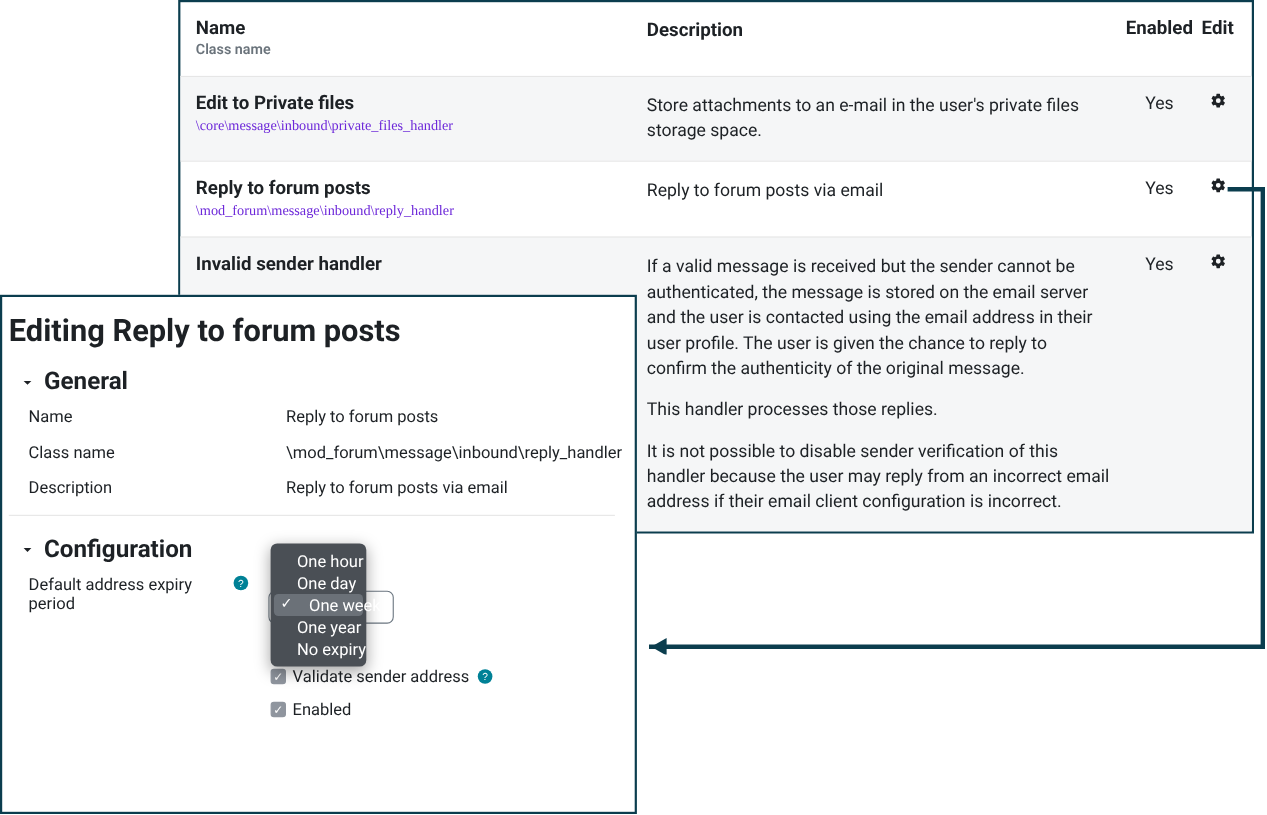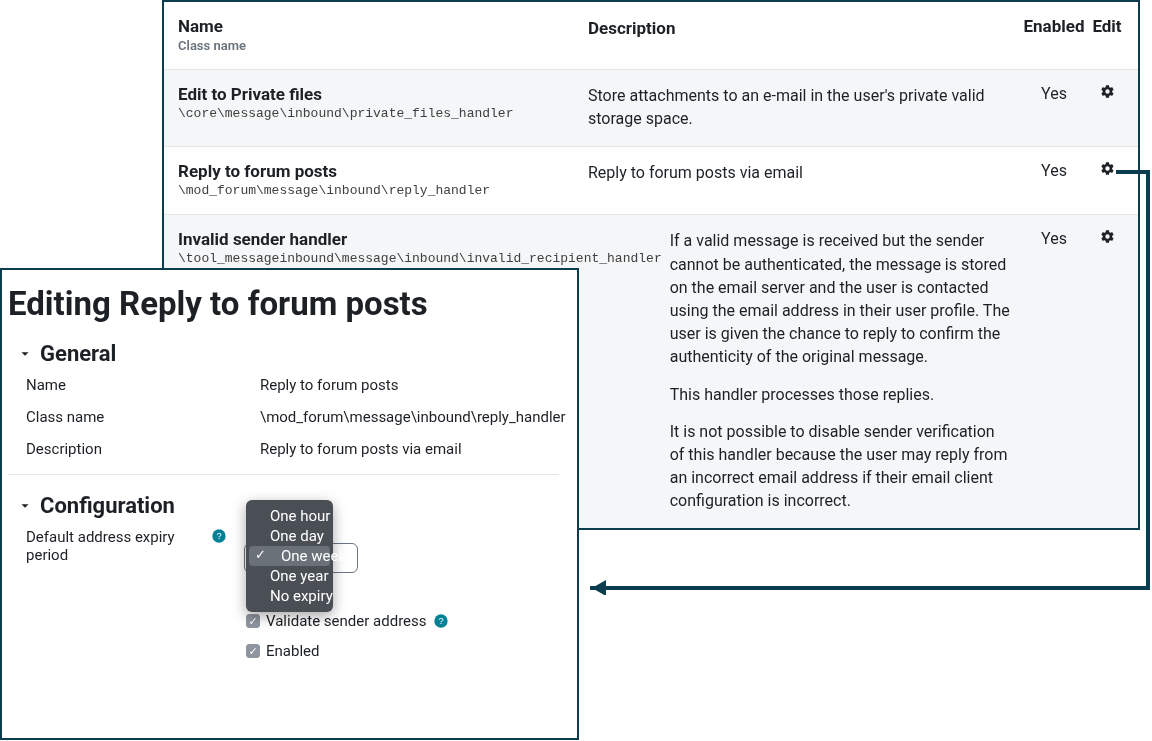--- a/index.html
+++ b/index.html
@@ -28,39 +28,39 @@
   .ht-row + .ht-row { border-top: 1px solid #e6e6e6; }
   .ht-row.even { background: #f5f6f7; }
   .col-name    { flex: 0 0 410px; padding-right: 8px; }
   .col-desc    { flex: 1 1 auto;   padding-right: 8px; font-size: 16px; line-height: 1.45; }
   .col-enabled { flex: 0 0 72px;   text-align: center; font-size: 16px; }
   .col-edit    { flex: 0 0 34px;   text-align: center; }
 
   .ht-th { font-weight: 700; font-size: 17px; }
   .ht-th-sub   { font-weight: 600; font-size: 13px; color: #6a737b; margin-top: 2px; }
   .ht-name     { font-weight: 700; font-size: 17px; }
-  .ht-class    { font-family: Liberation Mono, monospace; font-size: 13px; color: #404040; margin-top: 2px; }
+  .ht-class    { font-family: Liberation Serif, serif; font-size: 13px; color: #6d28d9; margin-top: 2px; }
   .col-desc p { margin: 0 0 14px 0; }
   .col-desc p:last-child { margin-bottom: 0; }
 
   .gear-btn { background: none; border: 0; padding: 0; cursor: pointer; color: #1d2125; }
   .gear-btn svg { width: 15px; height: 15px; display: block; }
 
   
   .panel {
     position: absolute;
     top: 268px;
     left: 0;
     width: 579px;
     height: 472px;
     background: #fff;
     border: 2px solid #0b3d4e;
     padding: 12px 18px 18px 6px;
   }
-  .panel h1 { margin: 2px 0 18px 0; font-size: 33px; font-weight: 700; }
+  .panel h1 { margin: 2px 0 18px 0; font-size: 28px; font-weight: 700; }
   .section-head { display: flex; align-items: center; gap: 8px; font-size: 22px; font-weight: 700; margin: 18px 0 10px 10px; cursor: pointer; }
   .chevron-icon svg { width: 14px; height: 14px; display: block; }
 
   .kv-row { display: flex; align-items: flex-start; margin: 0 0 14px 18px; font-size: 15px; }
   .kv-label { flex: 0 0 234px; }
   .kv-val   { flex: 1 1 auto; font-size: 15px; }
 
   .conf-row { display: flex; align-items: flex-start; margin: 0 0 10px 18px; font-size: 15px; }
   .conf-label { flex: 0 0 220px; display: flex; align-items: flex-start; gap: 15px; }
   .conf-field { flex: 1 1 auto; display: flex; align-items: center; gap: 6px; }
@@ -104,21 +104,21 @@
     <div class="col-enabled ht-th">Enabled</div>
     <div class="col-edit ht-th">Edit</div>
   </div>
 
   <div class="ht-row even">
     <div class="col-name">
       <div class="ht-name">Edit to Private files</div>
       <div class="ht-class">\core\message\inbound\private_files_handler</div>
     </div>
     <div class="col-desc">
-      <p>Store attachments to an e-mail in the user's private valid storage space.</p>
+      <p>Store attachments to an e-mail in the user's private files storage space.</p>
     </div>
     <div class="col-enabled">Yes</div>
     <div class="col-edit">
       <button class="gear-btn">
         <span>
           <svg viewBox="0 0 24 24" fill="currentColor">
               <path d="M19.4 13a7.6 7.6 0 0 0 .06-1 7.6 7.6 0 0 0-.06-1l2.11-1.65a.5.5 0 0 0 .12-.64l-2-3.46a.5.5 0 0 0-.6-.22l-2.49 1a7.3 7.3 0 0 0-1.73-1l-.38-2.65A.5.5 0 0 0 13.93 2h-4a.5.5 0 0 0-.49.42L9.06 5.07a7.3 7.3 0 0 0-1.73 1l-2.49-1a.5.5 0 0 0-.6.22l-2 3.46a.5.5 0 0 0 .12.64L4.47 11a7.6 7.6 0 0 0-.06 1 7.6 7.6 0 0 0 .06 1l-2.11 1.65a.5.5 0 0 0-.12.64l2 3.46a.5.5 0 0 0 .6.22l2.49-1a7.3 7.3 0 0 0 1.73 1l.38 2.65a.5.5 0 0 0 .49.42h4a.5.5 0 0 0 .49-.42l.38-2.65a7.3 7.3 0 0 0 1.73-1l2.49 1a.5.5 0 0 0 .6-.22l2-3.46a.5.5 0 0 0-.12-.64Zm-7.4 2.5A3.5 3.5 0 1 1 15.5 12 3.5 3.5 0 0 1 12 15.5Z"></path>
             </svg>
         </span>
       </button>
@@ -141,21 +141,20 @@
               <path d="M19.4 13a7.6 7.6 0 0 0 .06-1 7.6 7.6 0 0 0-.06-1l2.11-1.65a.5.5 0 0 0 .12-.64l-2-3.46a.5.5 0 0 0-.6-.22l-2.49 1a7.3 7.3 0 0 0-1.73-1l-.38-2.65A.5.5 0 0 0 13.93 2h-4a.5.5 0 0 0-.49.42L9.06 5.07a7.3 7.3 0 0 0-1.73 1l-2.49-1a.5.5 0 0 0-.6.22l-2 3.46a.5.5 0 0 0 .12.64L4.47 11a7.6 7.6 0 0 0-.06 1 7.6 7.6 0 0 0 .06 1l-2.11 1.65a.5.5 0 0 0-.12.64l2 3.46a.5.5 0 0 0 .6.22l2.49-1a7.3 7.3 0 0 0 1.73 1l.38 2.65a.5.5 0 0 0 .49.42h4a.5.5 0 0 0 .49-.42l.38-2.65a7.3 7.3 0 0 0 1.73-1l2.49 1a.5.5 0 0 0 .6-.22l2-3.46a.5.5 0 0 0-.12-.64Zm-7.4 2.5A3.5 3.5 0 1 1 15.5 12 3.5 3.5 0 0 1 12 15.5Z"></path>
             </svg>
         </span>
       </button>
     </div>
   </div>
 
   <div class="ht-row even">
     <div class="col-name">
       <div class="ht-name">Invalid sender handler</div>
-      <div class="ht-class">\tool_messageinbound\message\inbound\invalid_recipient_handler</div>
     </div>
     <div class="col-desc">
       <p>If a valid message is received but the sender cannot be authenticated, the message is stored on the email server and the user is contacted using the email address in their user profile. The user is given the chance to reply to confirm the authenticity of the original message.</p>
       <p>This handler processes those replies.</p>
       <p>It is not possible to disable sender verification of this handler because the user may reply from an incorrect email address if their email client configuration is incorrect.</p>
     </div>
     <div class="col-enabled">Yes</div>
     <div class="col-edit">
       <button class="gear-btn">
         <span>

